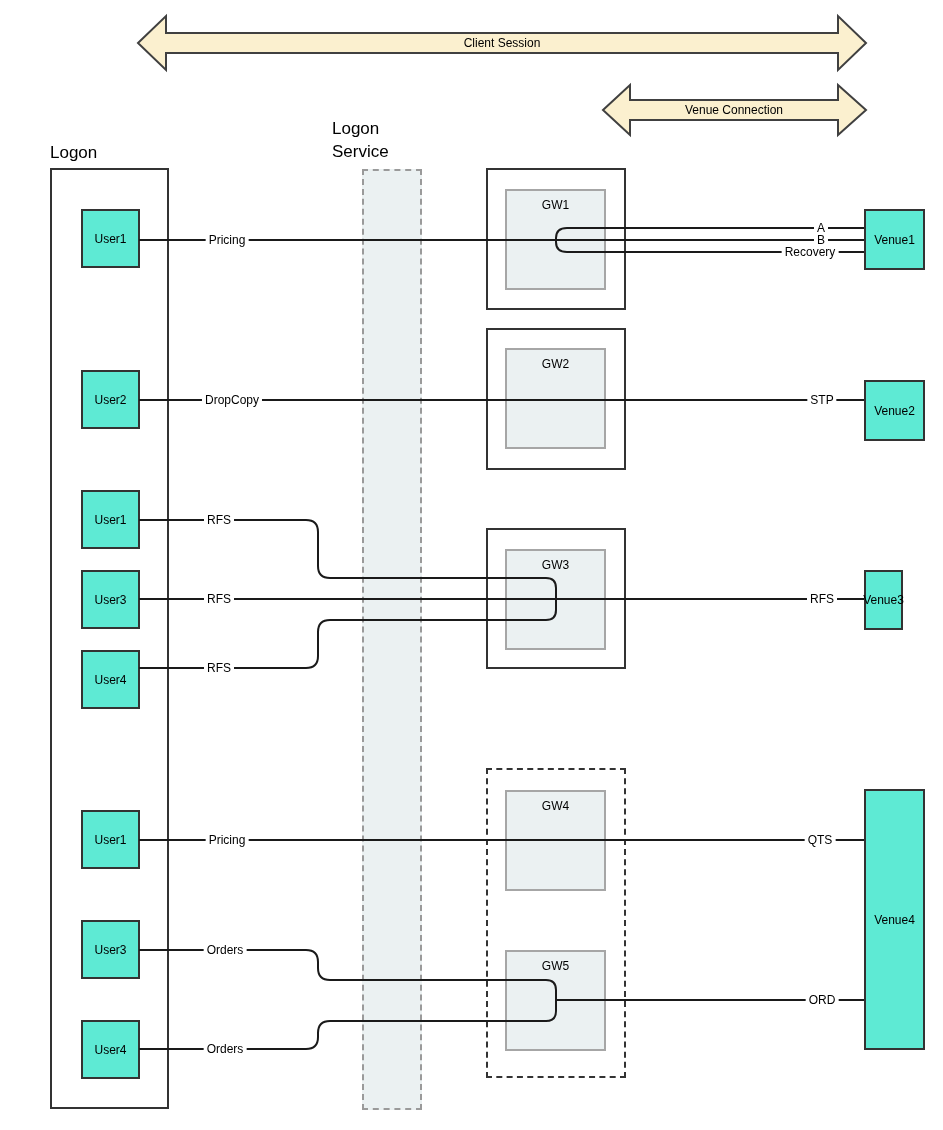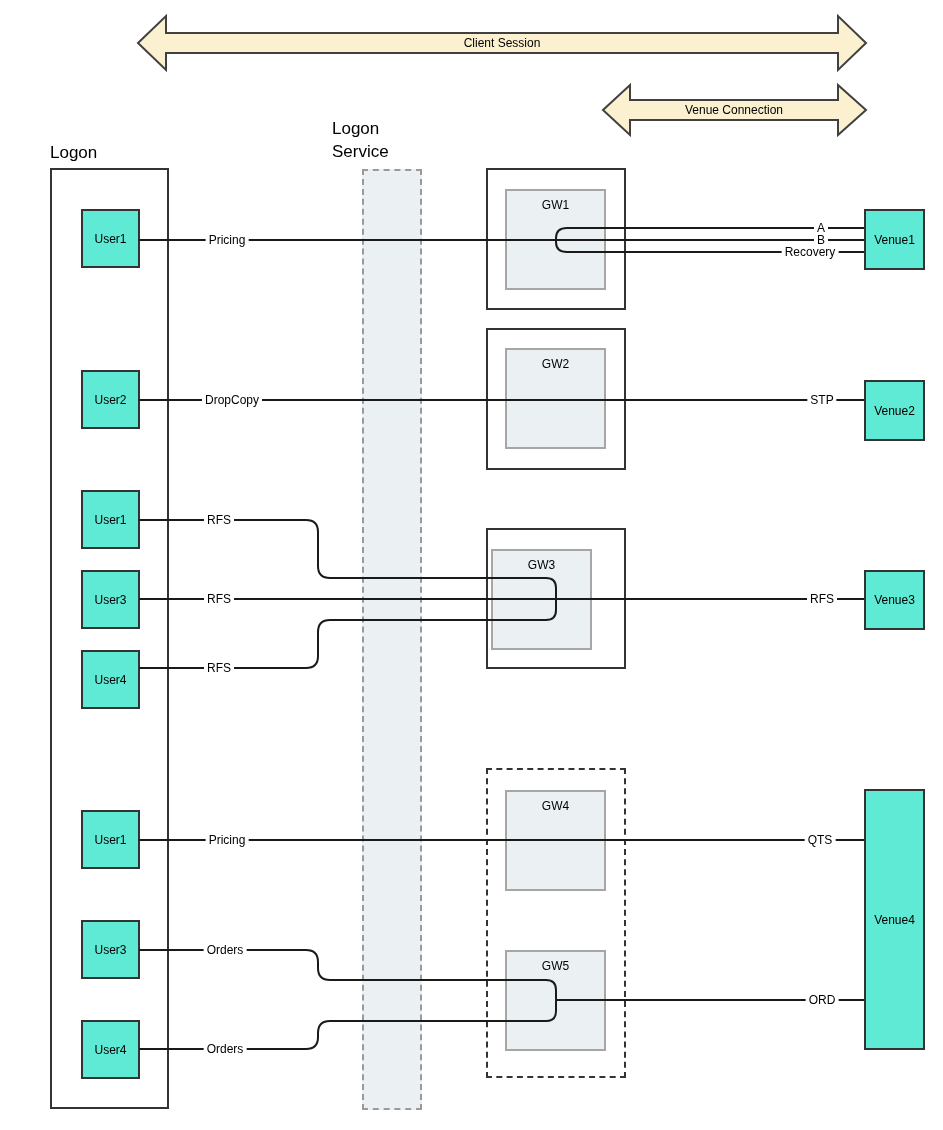--- a/index.html
+++ b/index.html
@@ -64,37 +64,37 @@
   <div class="outline-box" style="left:486px;top:328px;width:140px;height:142px"></div>
   <div class="outline-box" style="left:486px;top:528px;width:140px;height:141px"></div>
   <div class="dashed-box" style="left:486px;top:768px;width:140px;height:310px"></div>
 
   <div class="gw-box" style="left:505px;top:189px">
     <span>GW1</span>
   </div>
   <div class="gw-box" style="left:505px;top:348px">
     <span>GW2</span>
   </div>
-  <div class="gw-box" style="left:491px;top:549px">
+  <div class="gw-box" style="left:505px;top:549px">
     <span>GW3</span>
   </div>
   <div class="gw-box" style="left:505px;top:790px">
     <span>GW4</span>
   </div>
   <div class="gw-box" style="left:505px;top:950px">
     <span>GW5</span>
   </div>
 
   <div class="node" style="left:864px;top:209px;width:61px;height:61px">
     <span>Venue1</span>
   </div>
   <div class="node" style="left:864px;top:380px;width:61px;height:61px">
     <span>Venue2</span>
   </div>
-  <div class="node" style="left:864px;top:570px;width:61px;height:60px">
+  <div class="node" style="left:864px;top:570px;width:39px;height:60px">
     <span>Venue3</span>
   </div>
   <div class="node" style="left:864px;top:789px;width:61px;height:261px">
     <span>Venue4</span>
   </div>
 
   <div class="node" style="left:81px;top:209px;width:59px;height:59px">
     <span>User1</span>
   </div>
   <div class="node" style="left:81px;top:370px;width:59px;height:59px">

